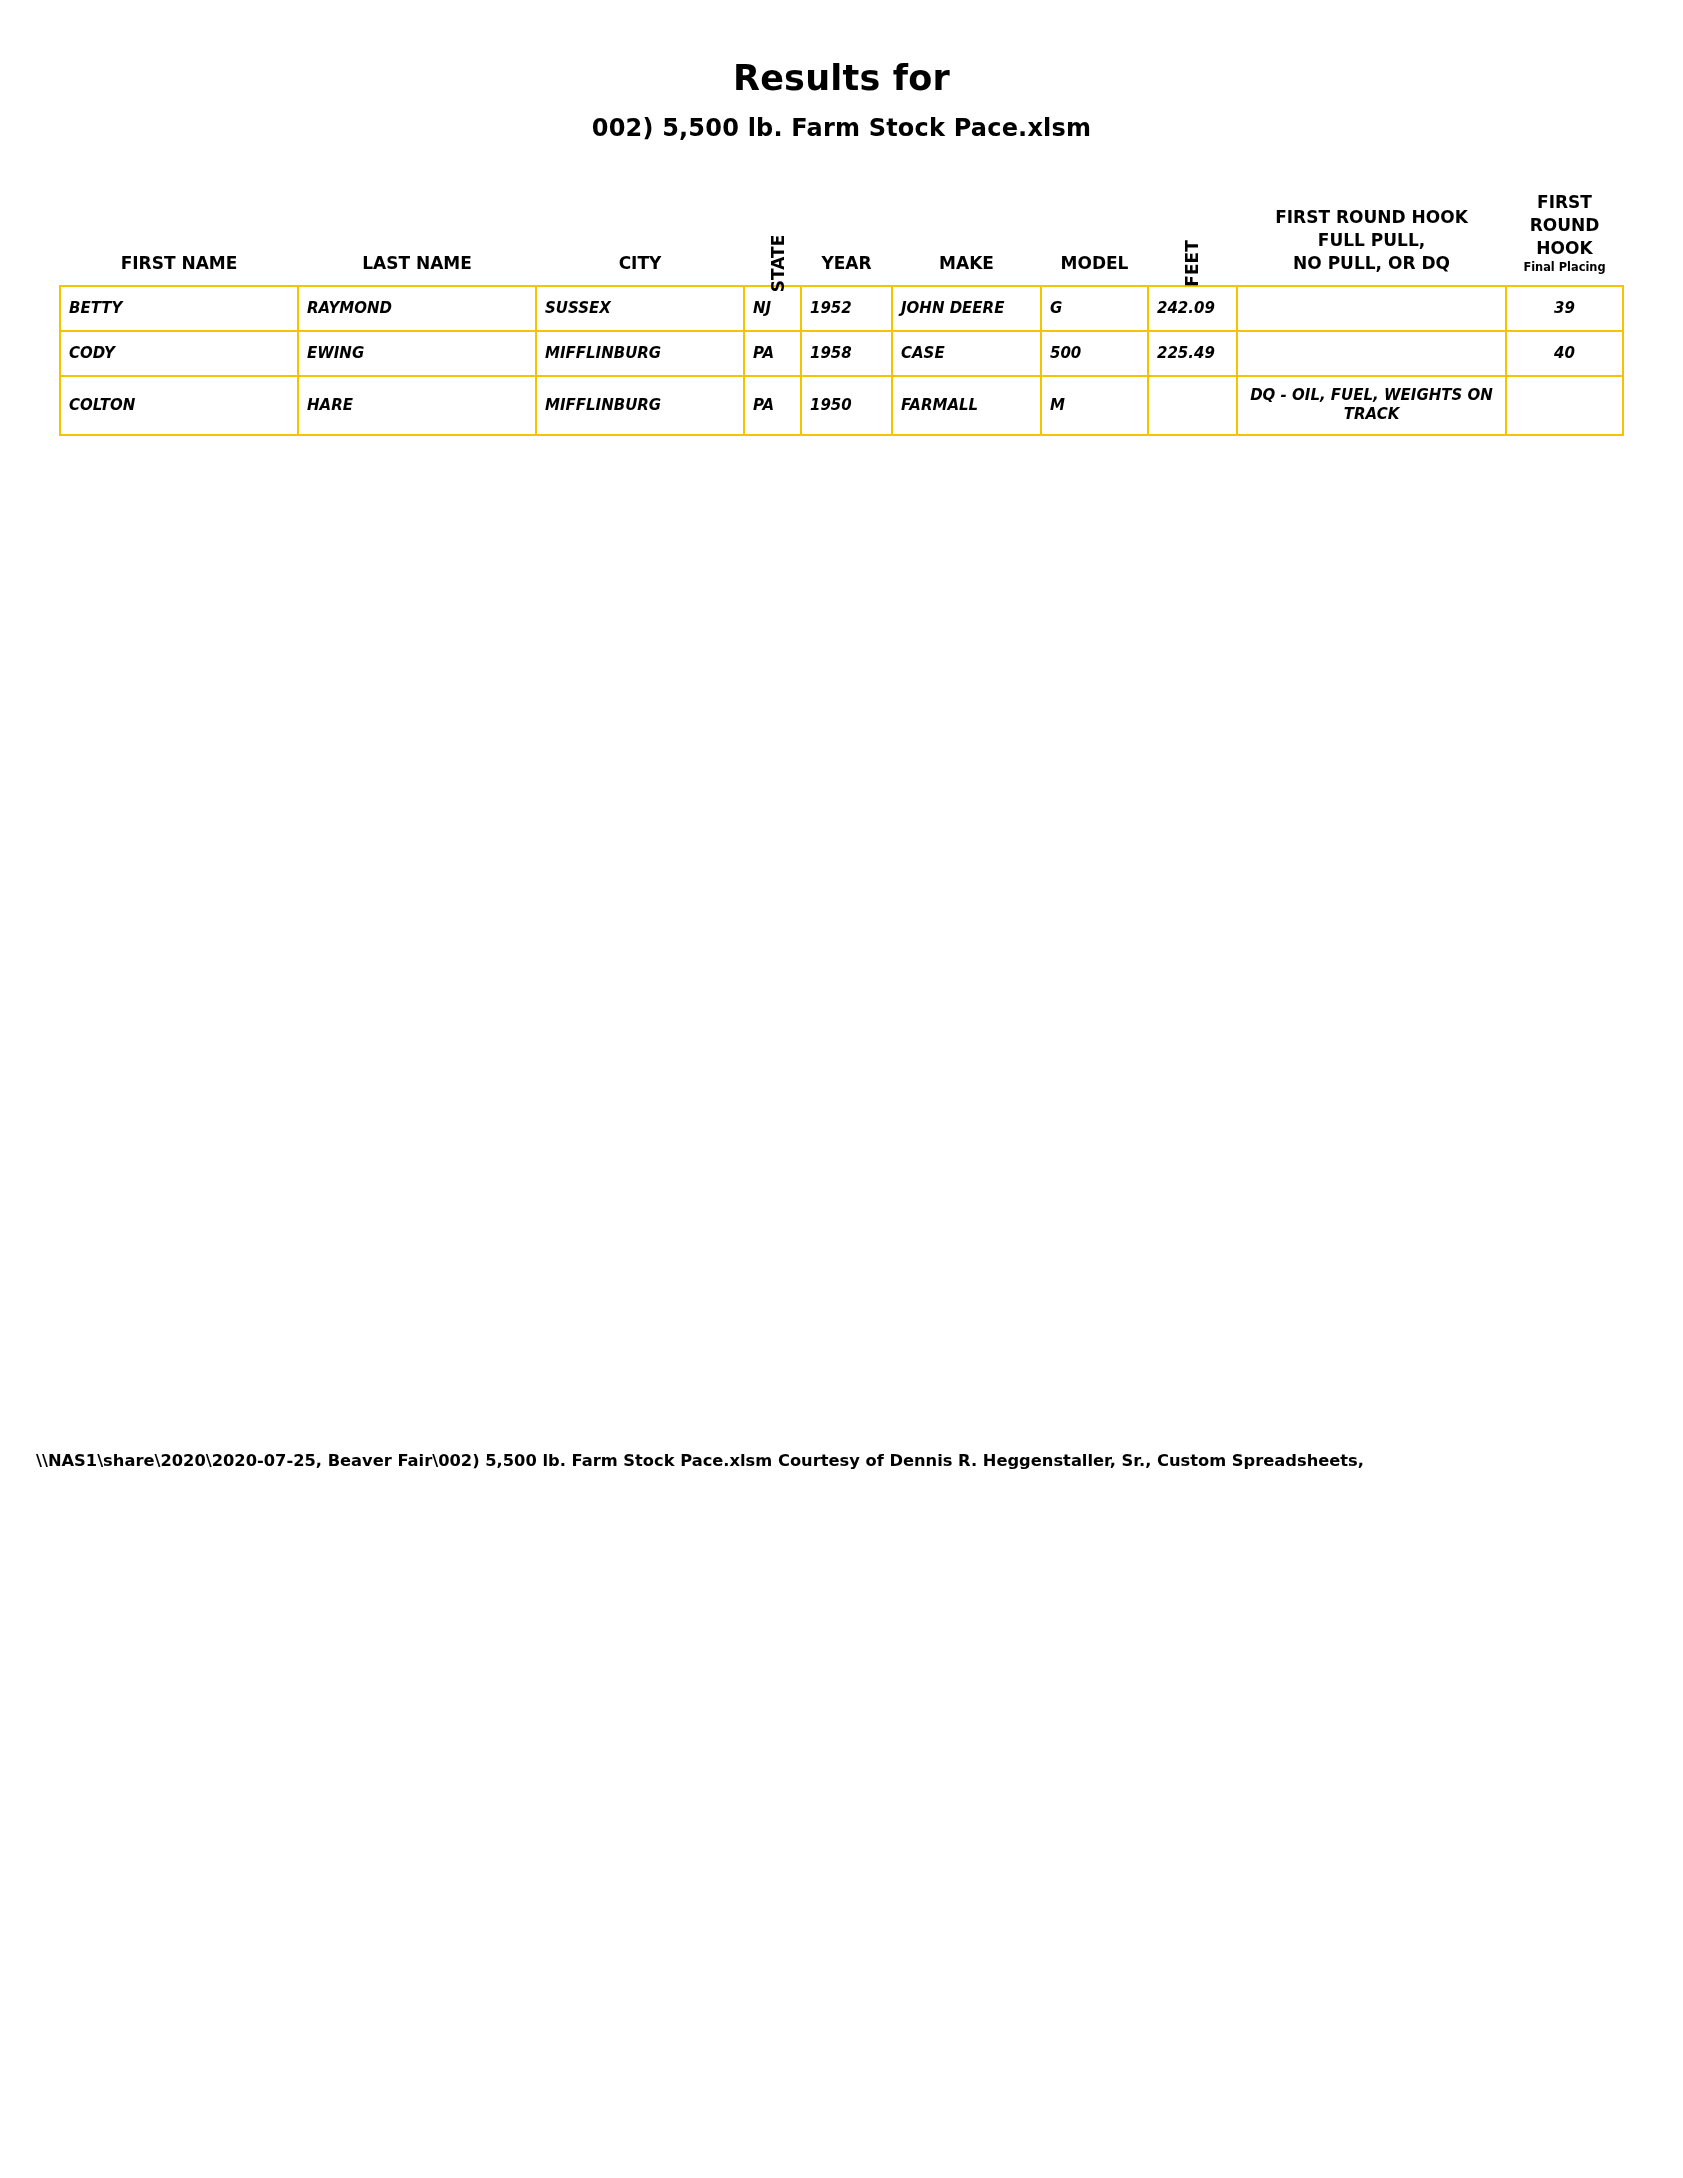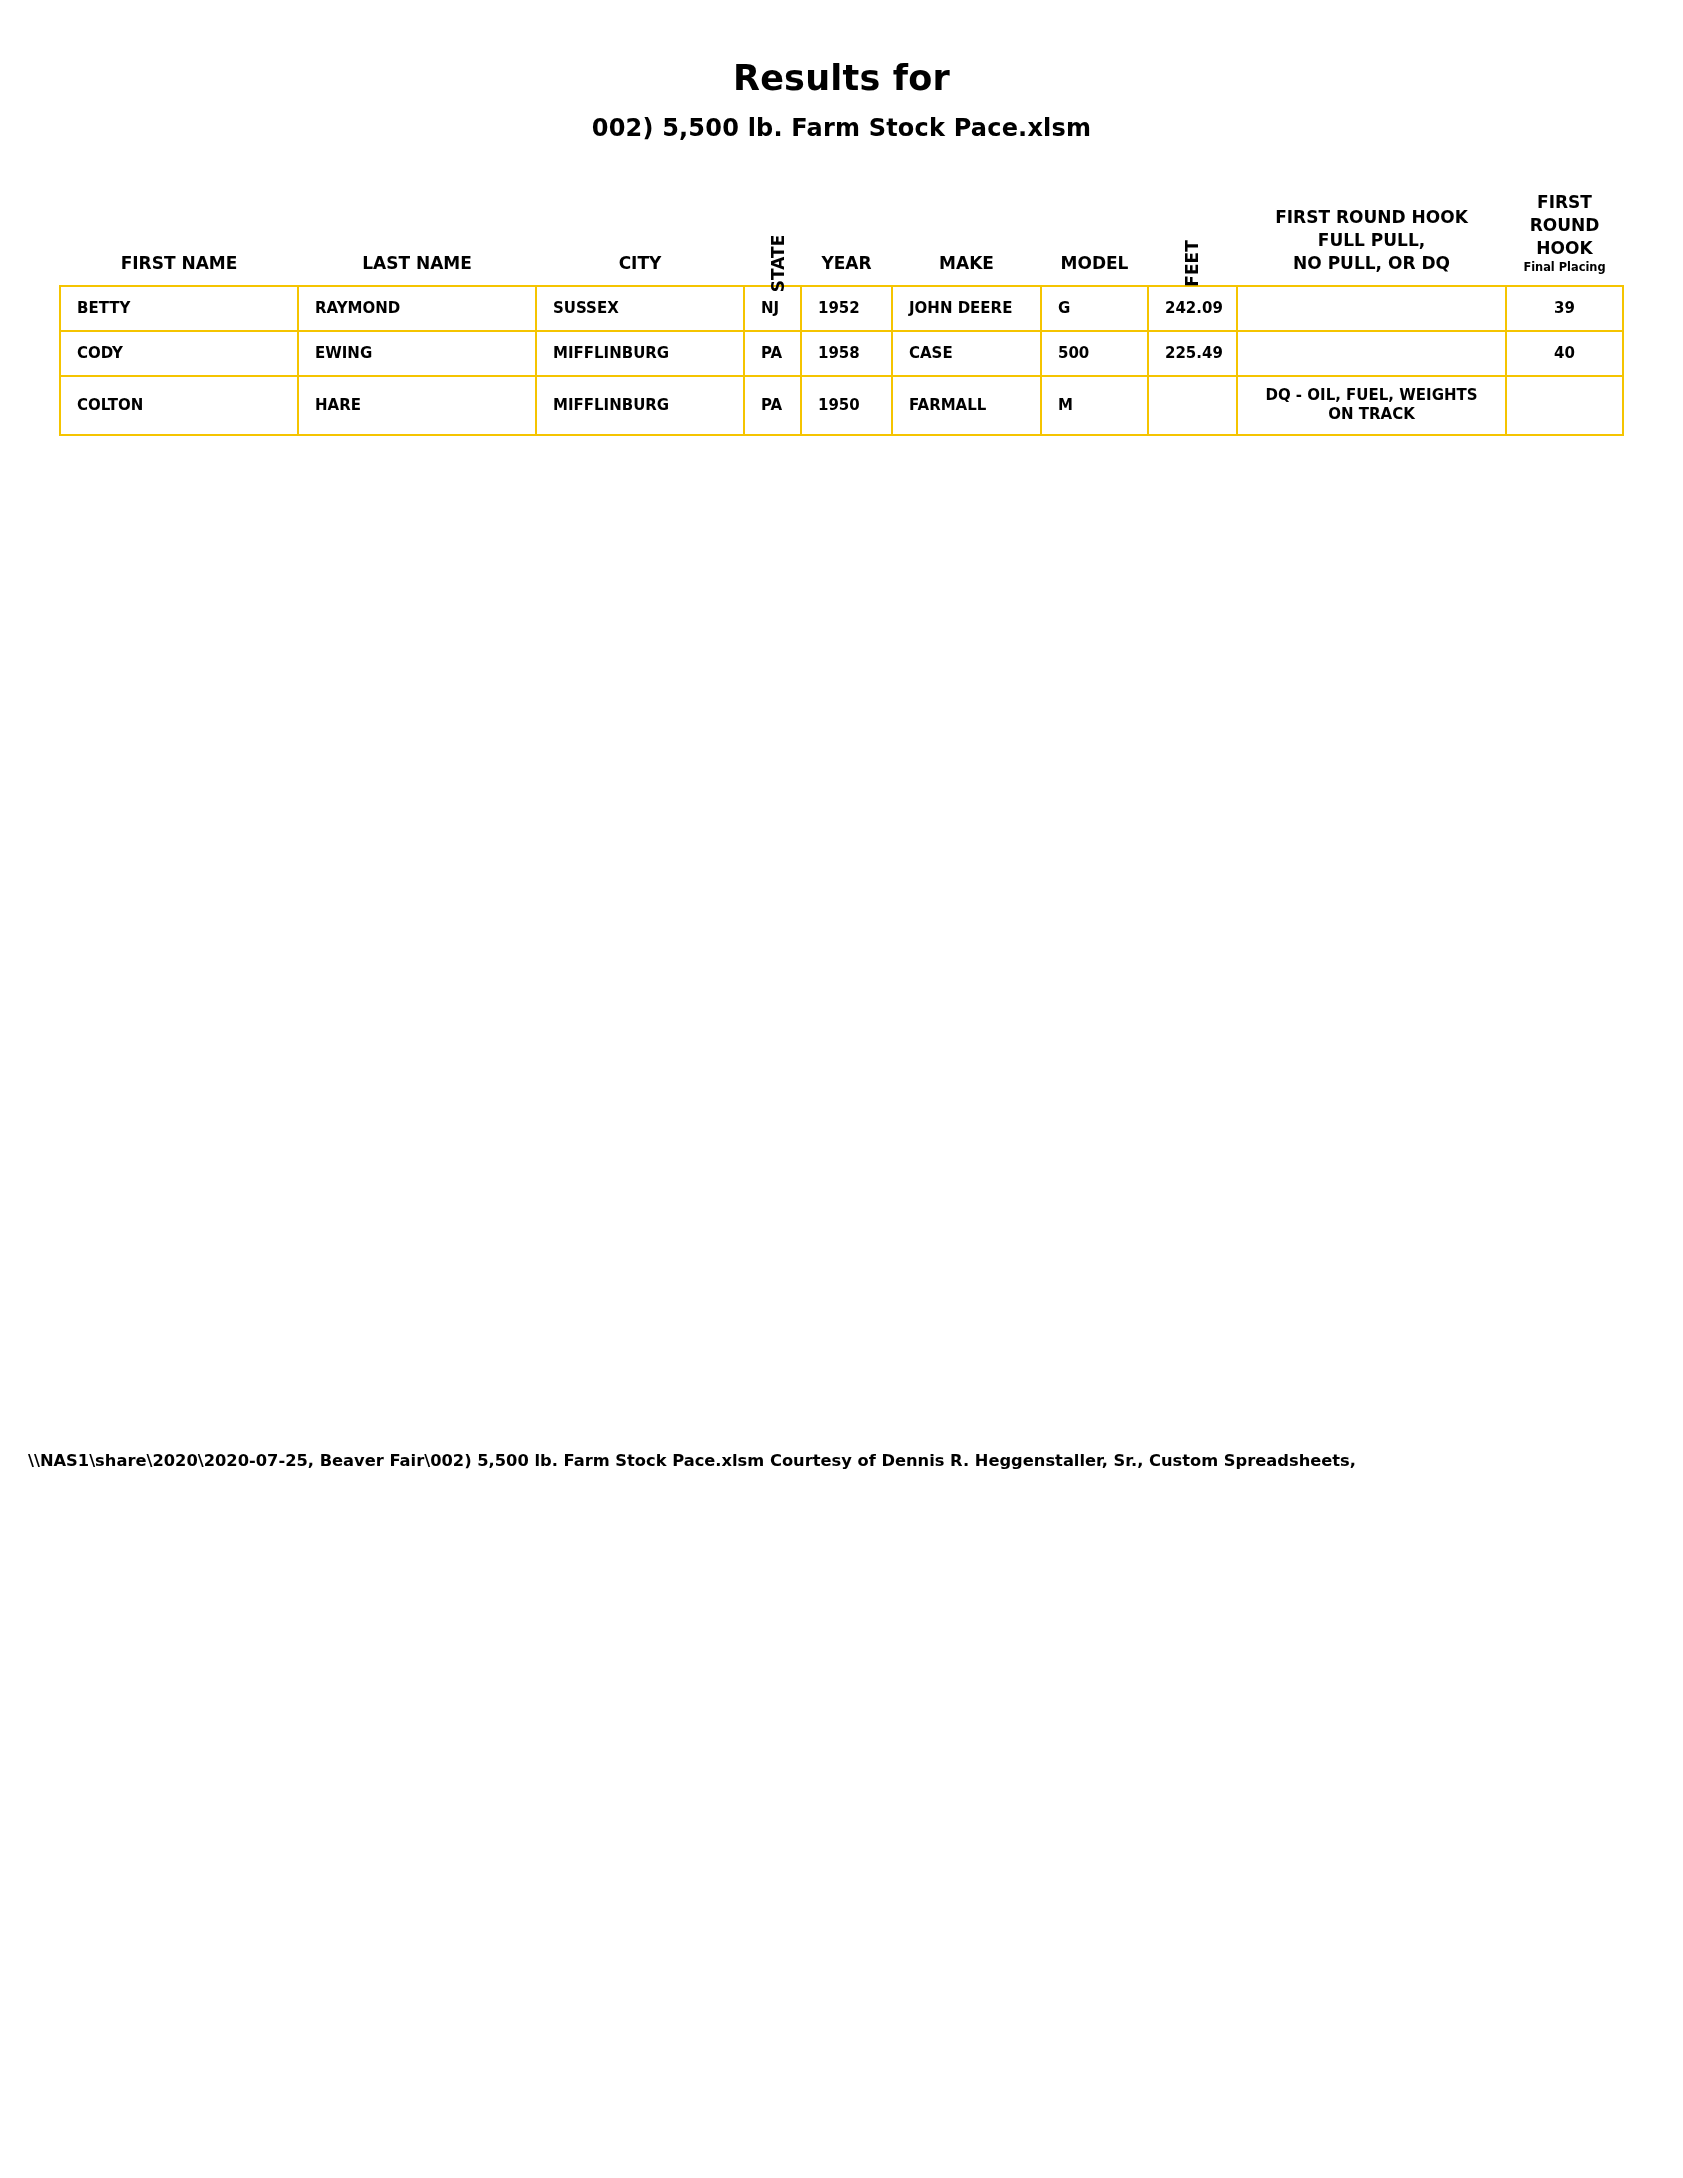--- a/index.html
+++ b/index.html
@@ -80,44 +80,45 @@
   th.medium-head {
     font-size: 15px;
     line-height: 1.5;
     font-weight: bold;
   }
 
   table.results td {
     font-size: 15px;
     font-weight: bold;
     border: 2px solid #f5c400;
-    padding: 9px 16px;
+    padding: 9px 8px;
     height: 25px;
     vertical-align: middle;
     line-height: 1.3;
+    font-style: italic;
   }
   td.c { text-align: center; }
   td.l { text-align: left; }
   td.r { text-align: left; }
 
   
   col.c-first  { width: 238px; }
   col.c-last   { width: 238px; }
   col.c-city   { width: 208px; }
   col.c-state  { width: 57px; }
   col.c-year   { width: 91px; }
   col.c-make   { width: 149px; }
   col.c-model  { width: 107px; }
   col.c-feet   { width: 89px; }
   col.c-hook   { width: 269px; }
   col.c-place  { width: 117px; }
 
   .footer {
     position: absolute;
-    left: 28px;
+    left: 36px;
     bottom: 59px;
     width: 1584px;
     font-size: 16.3px;
     font-weight: bold;
     line-height: 1.15;
   }
   .footer-row-1 {
     margin-bottom: 18px;
   }
   .footer-row-2 {

